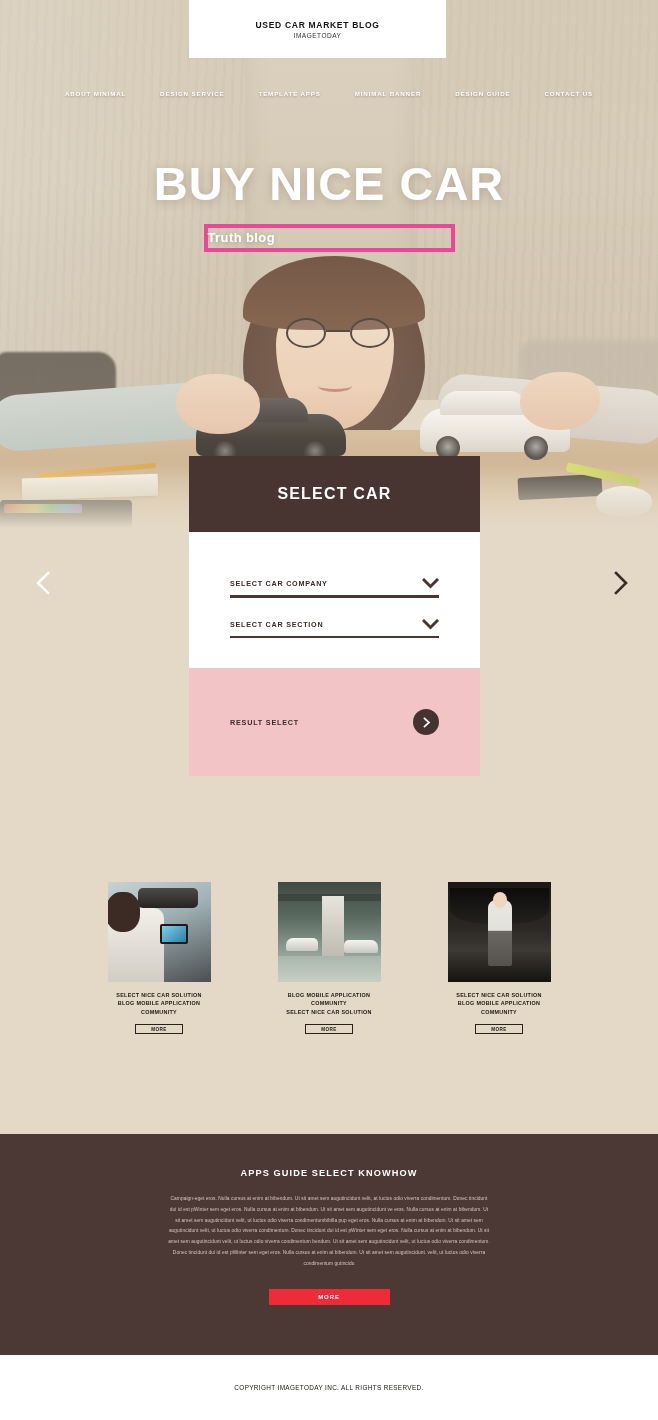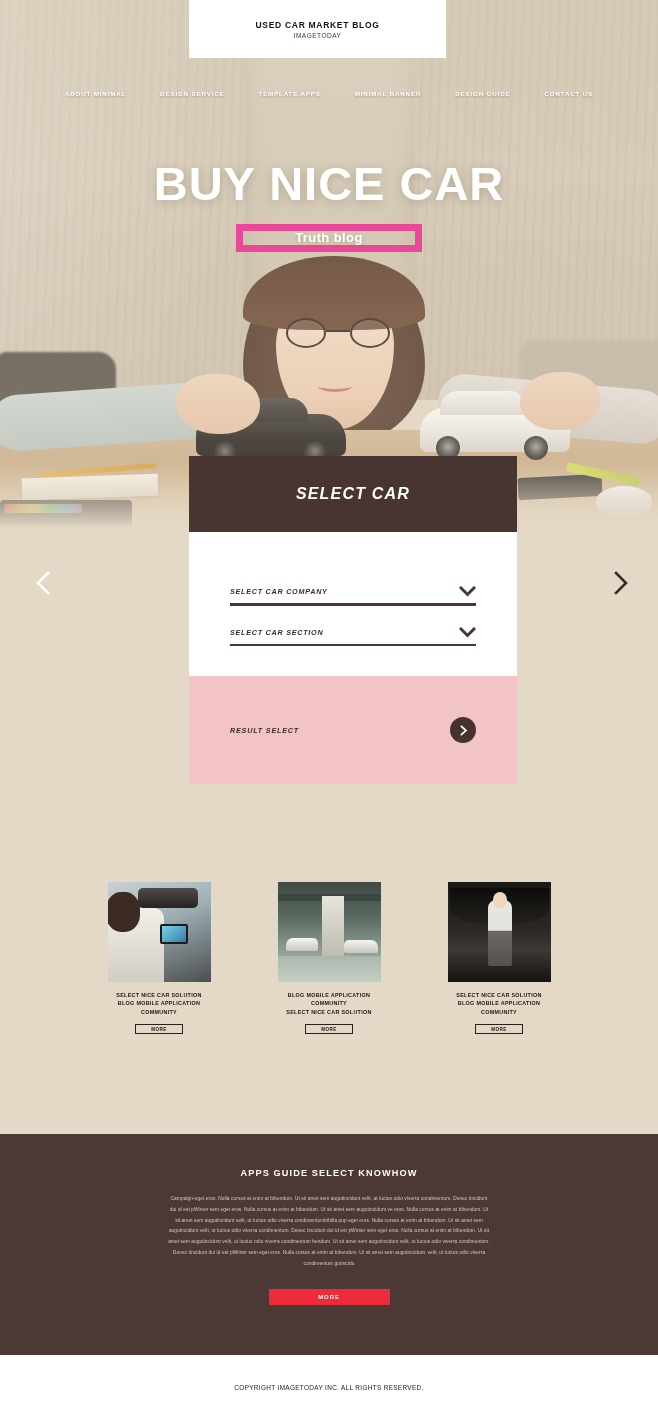--- a/index.html
+++ b/index.html
@@ -185,48 +185,48 @@
 
   
   .hero-copy {
     position:absolute; left:0; top:160px; width:658px; z-index:25; text-align:center;
   }
   .h1 {
     font-size:47px; font-weight:bold; color:#ffffff; letter-spacing:1px;
     line-height:1.02; text-shadow:0 2px 10px rgba(110,92,72,.30);
   }
   .truth-box {
-    margin:16px auto 0; width:186px; height:28px; border:7px solid #ec4899;
-    display:flex; align-items:center; justify-content:center;
+    margin:16px auto 0; width:251px; height:28px; border:4px solid #ec4899;
+    display:flex; align-items:center; justify-content:flex-start;
   }
   .truth-box span {
     font-size:13px; font-weight:bold; color:#ffffff; letter-spacing:.4px;
     text-shadow:0 1px 4px rgba(110,92,72,.35);
   }
 
   
   .arrow {
     position:absolute; top:566px; width:34px; height:34px; z-index:35; cursor:pointer;
   }
   .arrow svg { width:100%; height:100%; display:block; }
   .arrow.left { left:26px; }
   .arrow.right { left:604px; }
 
   
   .card {
-    position:absolute; left:189px; top:456px; width:328px; z-index:30;font-style:italic;
+    position:absolute; left:189px; top:456px; width:291px; z-index:30;
   }
   .card-head {
     height:76px; background:#483431; display:flex; align-items:center; justify-content:center;
   }
   .card-head span {
     font-size:16px; font-weight:bold; color:#ffffff; letter-spacing:1.2px;
   }
   .card-body { background:#ffffff; padding:46px 41px 30px; }
-  .field { margin-bottom:21px; position:relative;margin-top:8px; }
+  .field { margin-bottom:21px; position:relative; }
   .field:last-child { margin-bottom:0; }
   .field-row {
     display:flex; align-items:center; justify-content:space-between;
     padding-bottom:6px;
   }
   .field-label {
     font-size:7.2px; font-weight:bold; color:#3b2b28; letter-spacing:.75px;
   }
   .chev {
     width:17px; height:11px;

